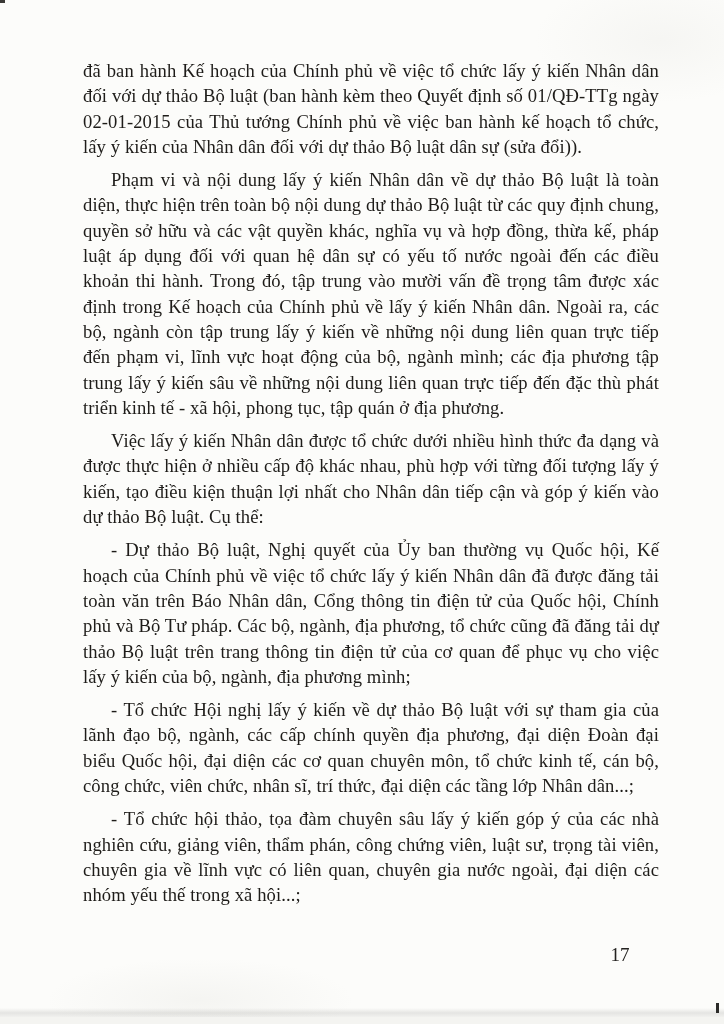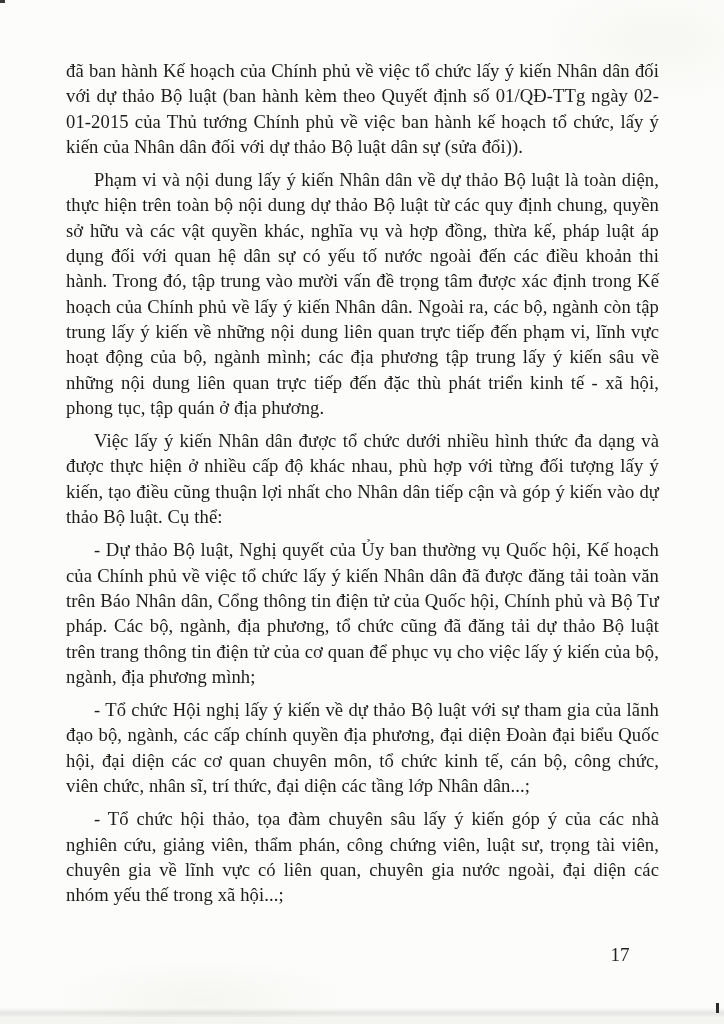--- a/index.html
+++ b/index.html
@@ -23,21 +23,21 @@
     position: absolute;
     left: 66px;
     top: 58px;
     width: 593px;
     font-size: 18.6px;
     line-height: 25.3px;
     text-align: justify;
     letter-spacing: 0.1px;
   }
   .text-block p {
-    margin: 0 0 8px 0;
+    margin: 0 0 8px 17px;
     text-indent: 28px;
   }
   .text-block p.continuation {
     text-indent: 0;
   }
   .page-number {
     position: absolute;
     left: 596px;
     top: 944px;
     width: 48px;
@@ -79,21 +79,21 @@
   }
 </style>
 </head>
 <body>
 
 <div class="page">
 
   <div class="text-block">
     <p class="continuation">đã ban hành Kế hoạch của Chính phủ về việc tổ chức lấy ý kiến Nhân dân đối với dự thảo Bộ luật (ban hành kèm theo Quyết định số 01/QĐ-TTg ngày 02-01-2015 của Thủ tướng Chính phủ về việc ban hành kế hoạch tổ chức, lấy ý kiến của Nhân dân đối với dự thảo Bộ luật dân sự (sửa đổi)).</p>
     <p>Phạm vi và nội dung lấy ý kiến Nhân dân về dự thảo Bộ luật là toàn diện, thực hiện trên toàn bộ nội dung dự thảo Bộ luật từ các quy định chung, quyền sở hữu và các vật quyền khác, nghĩa vụ và hợp đồng, thừa kế, pháp luật áp dụng đối với quan hệ dân sự có yếu tố nước ngoài đến các điều khoản thi hành. Trong đó, tập trung vào mười vấn đề trọng tâm được xác định trong Kế hoạch của Chính phủ về lấy ý kiến Nhân dân. Ngoài ra, các bộ, ngành còn tập trung lấy ý kiến về những nội dung liên quan trực tiếp đến phạm vi, lĩnh vực hoạt động của bộ, ngành mình; các địa phương tập trung lấy ý kiến sâu về những nội dung liên quan trực tiếp đến đặc thù phát triển kinh tế - xã hội, phong tục, tập quán ở địa phương.</p>
-    <p>Việc lấy ý kiến Nhân dân được tổ chức dưới nhiều hình thức đa dạng và được thực hiện ở nhiều cấp độ khác nhau, phù hợp với từng đối tượng lấy ý kiến, tạo điều cũng thuận lợi nhất cho Nhân dân tiếp cận và góp ý kiến vào dự thảo Bộ luật. Cụ thể:</p>
+    <p>Việc lấy ý kiến Nhân dân được tổ chức dưới nhiều hình thức đa dạng và được thực hiện ở nhiều cấp độ khác nhau, phù hợp với từng đối tượng lấy ý kiến, tạo điều kiện thuận lợi nhất cho Nhân dân tiếp cận và góp ý kiến vào dự thảo Bộ luật. Cụ thể:</p>
     <p>- Dự thảo Bộ luật, Nghị quyết của Ủy ban thường vụ Quốc hội, Kế hoạch của Chính phủ về việc tổ chức lấy ý kiến Nhân dân đã được đăng tải toàn văn trên Báo Nhân dân, Cổng thông tin điện tử của Quốc hội, Chính phủ và Bộ Tư pháp. Các bộ, ngành, địa phương, tổ chức cũng đã đăng tải dự thảo Bộ luật trên trang thông tin điện tử của cơ quan để phục vụ cho việc lấy ý kiến của bộ, ngành, địa phương mình;</p>
     <p>- Tổ chức Hội nghị lấy ý kiến về dự thảo Bộ luật với sự tham gia của lãnh đạo bộ, ngành, các cấp chính quyền địa phương, đại diện Đoàn đại biểu Quốc hội, đại diện các cơ quan chuyên môn, tổ chức kinh tế, cán bộ, công chức, viên chức, nhân sĩ, trí thức, đại diện các tầng lớp Nhân dân...;</p>
     <p>- Tổ chức hội thảo, tọa đàm chuyên sâu lấy ý kiến góp ý của các nhà nghiên cứu, giảng viên, thẩm phán, công chứng viên, luật sư, trọng tài viên, chuyên gia về lĩnh vực có liên quan, chuyên gia nước ngoài, đại diện các nhóm yếu thế trong xã hội...;</p>
   </div>
 
   <div class="page-number">17</div>
 
   <div class="scan-band"></div>
   <div class="scan-band-lower"></div>
   <div class="corner-tick-br"></div>

